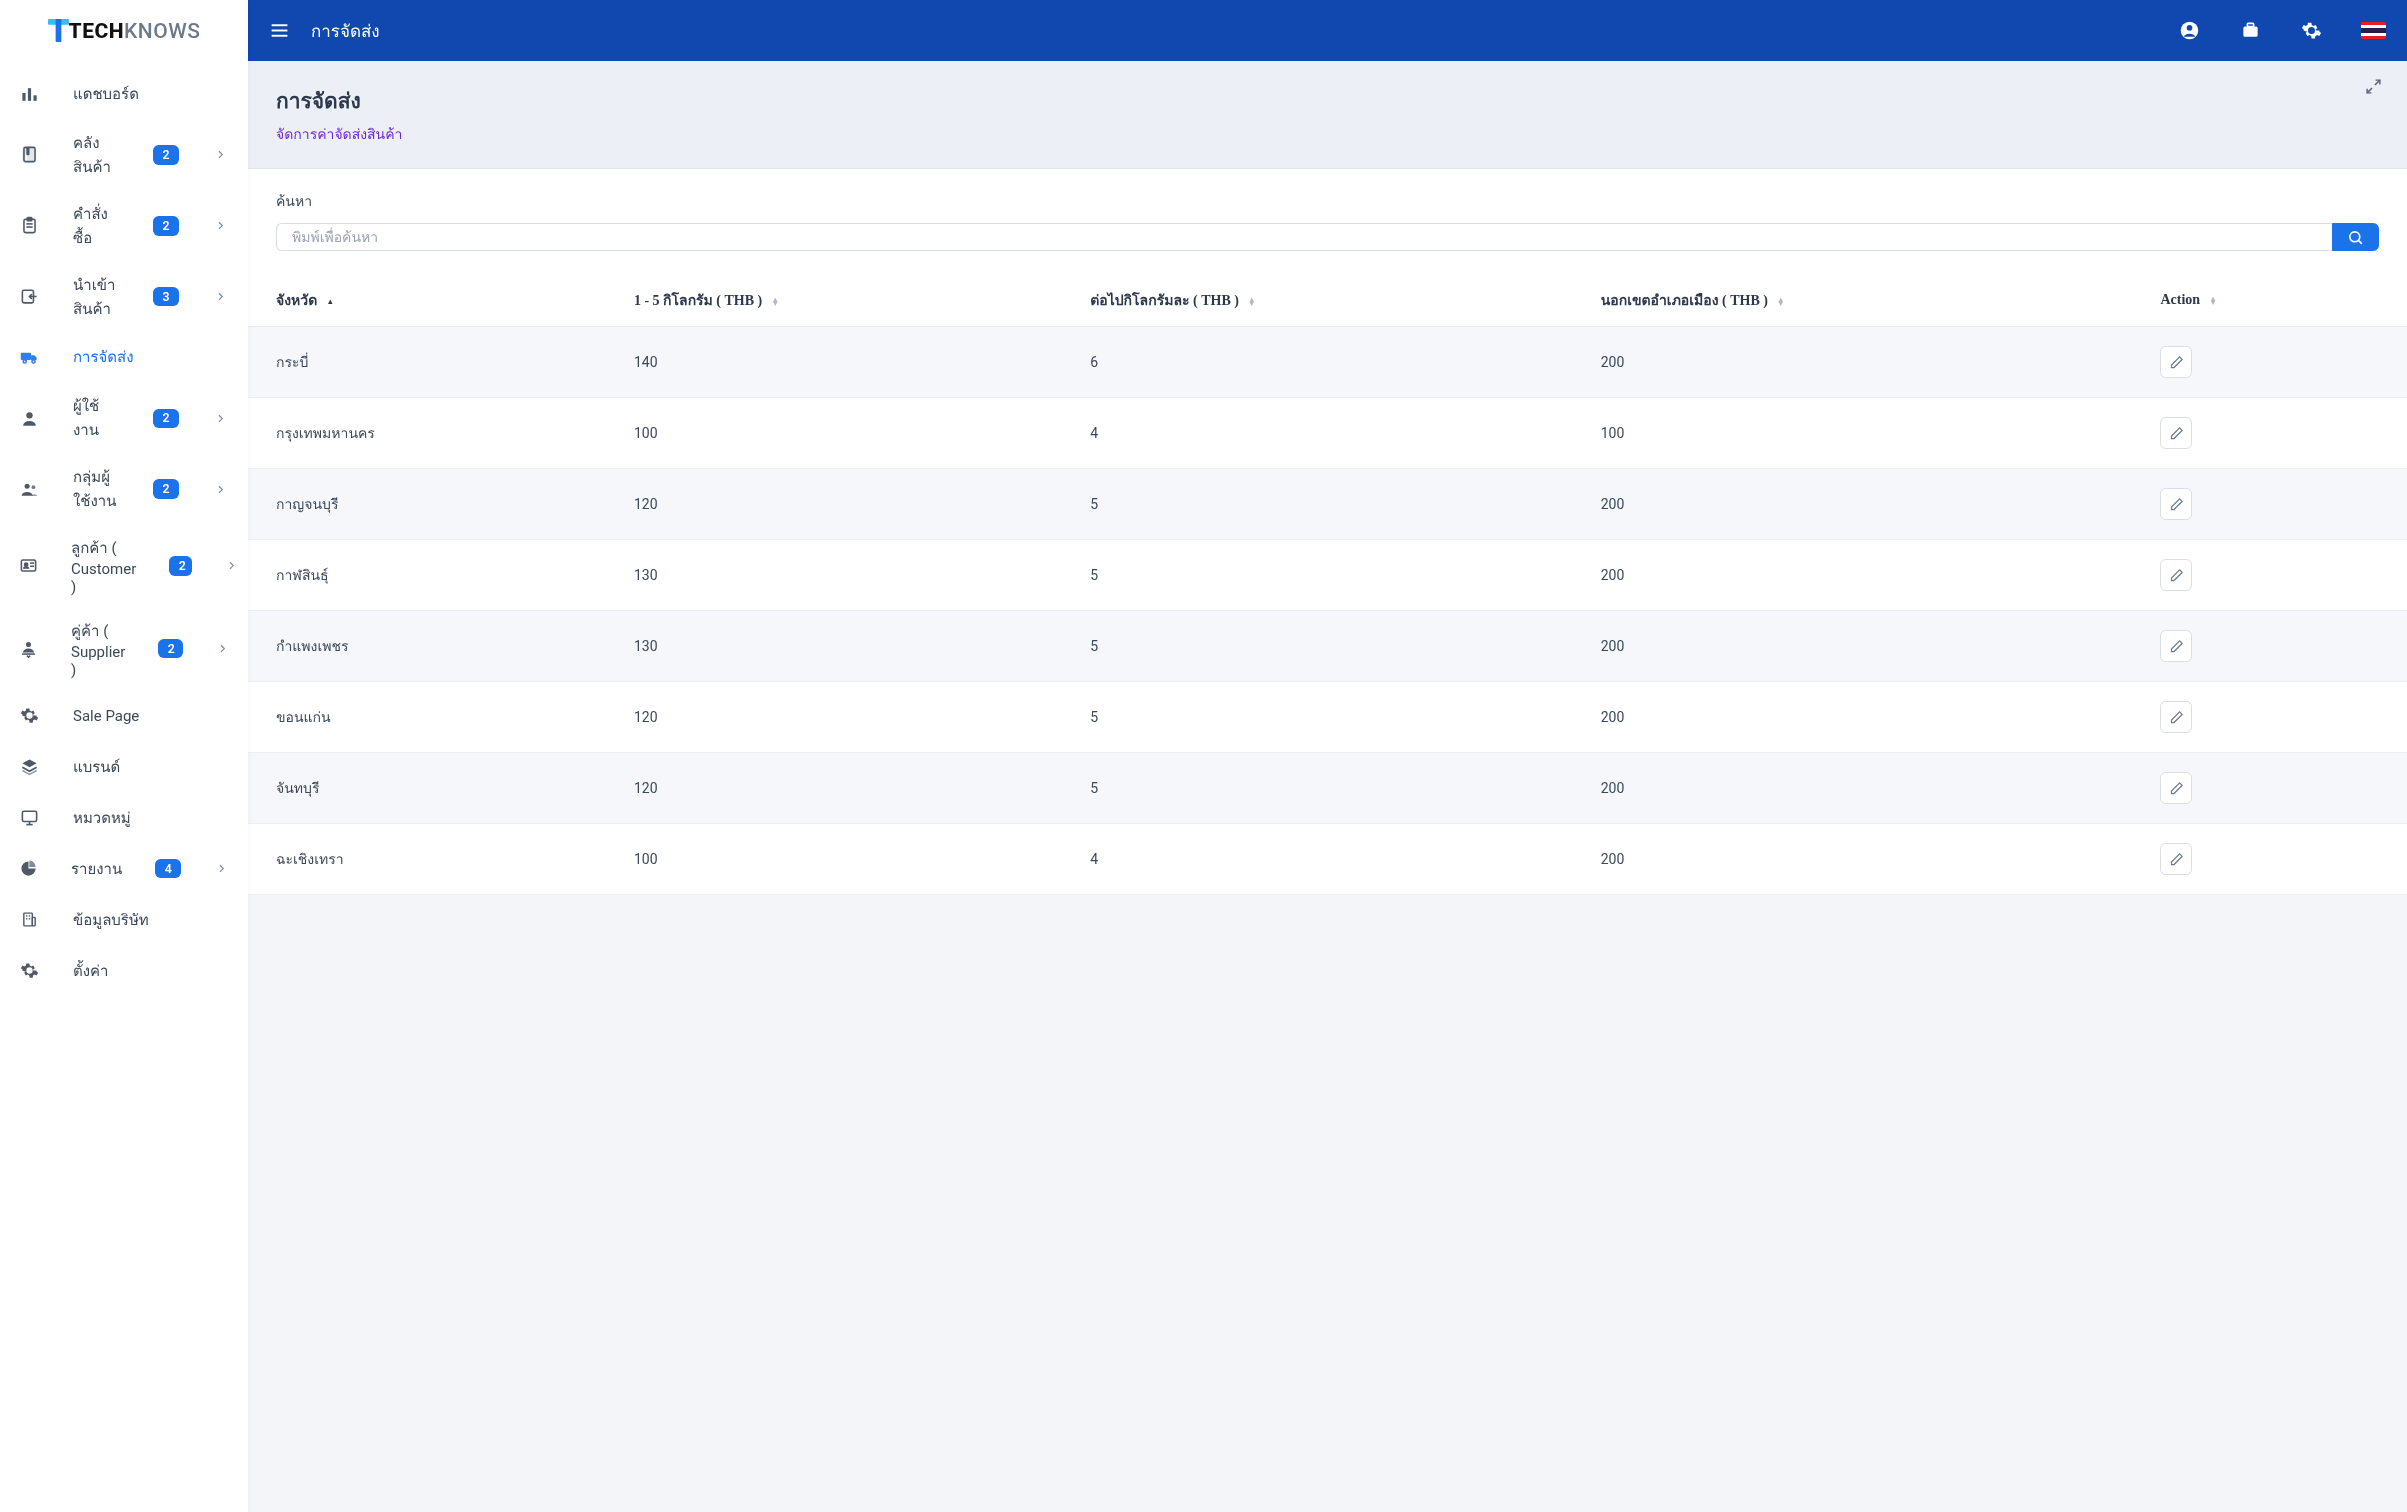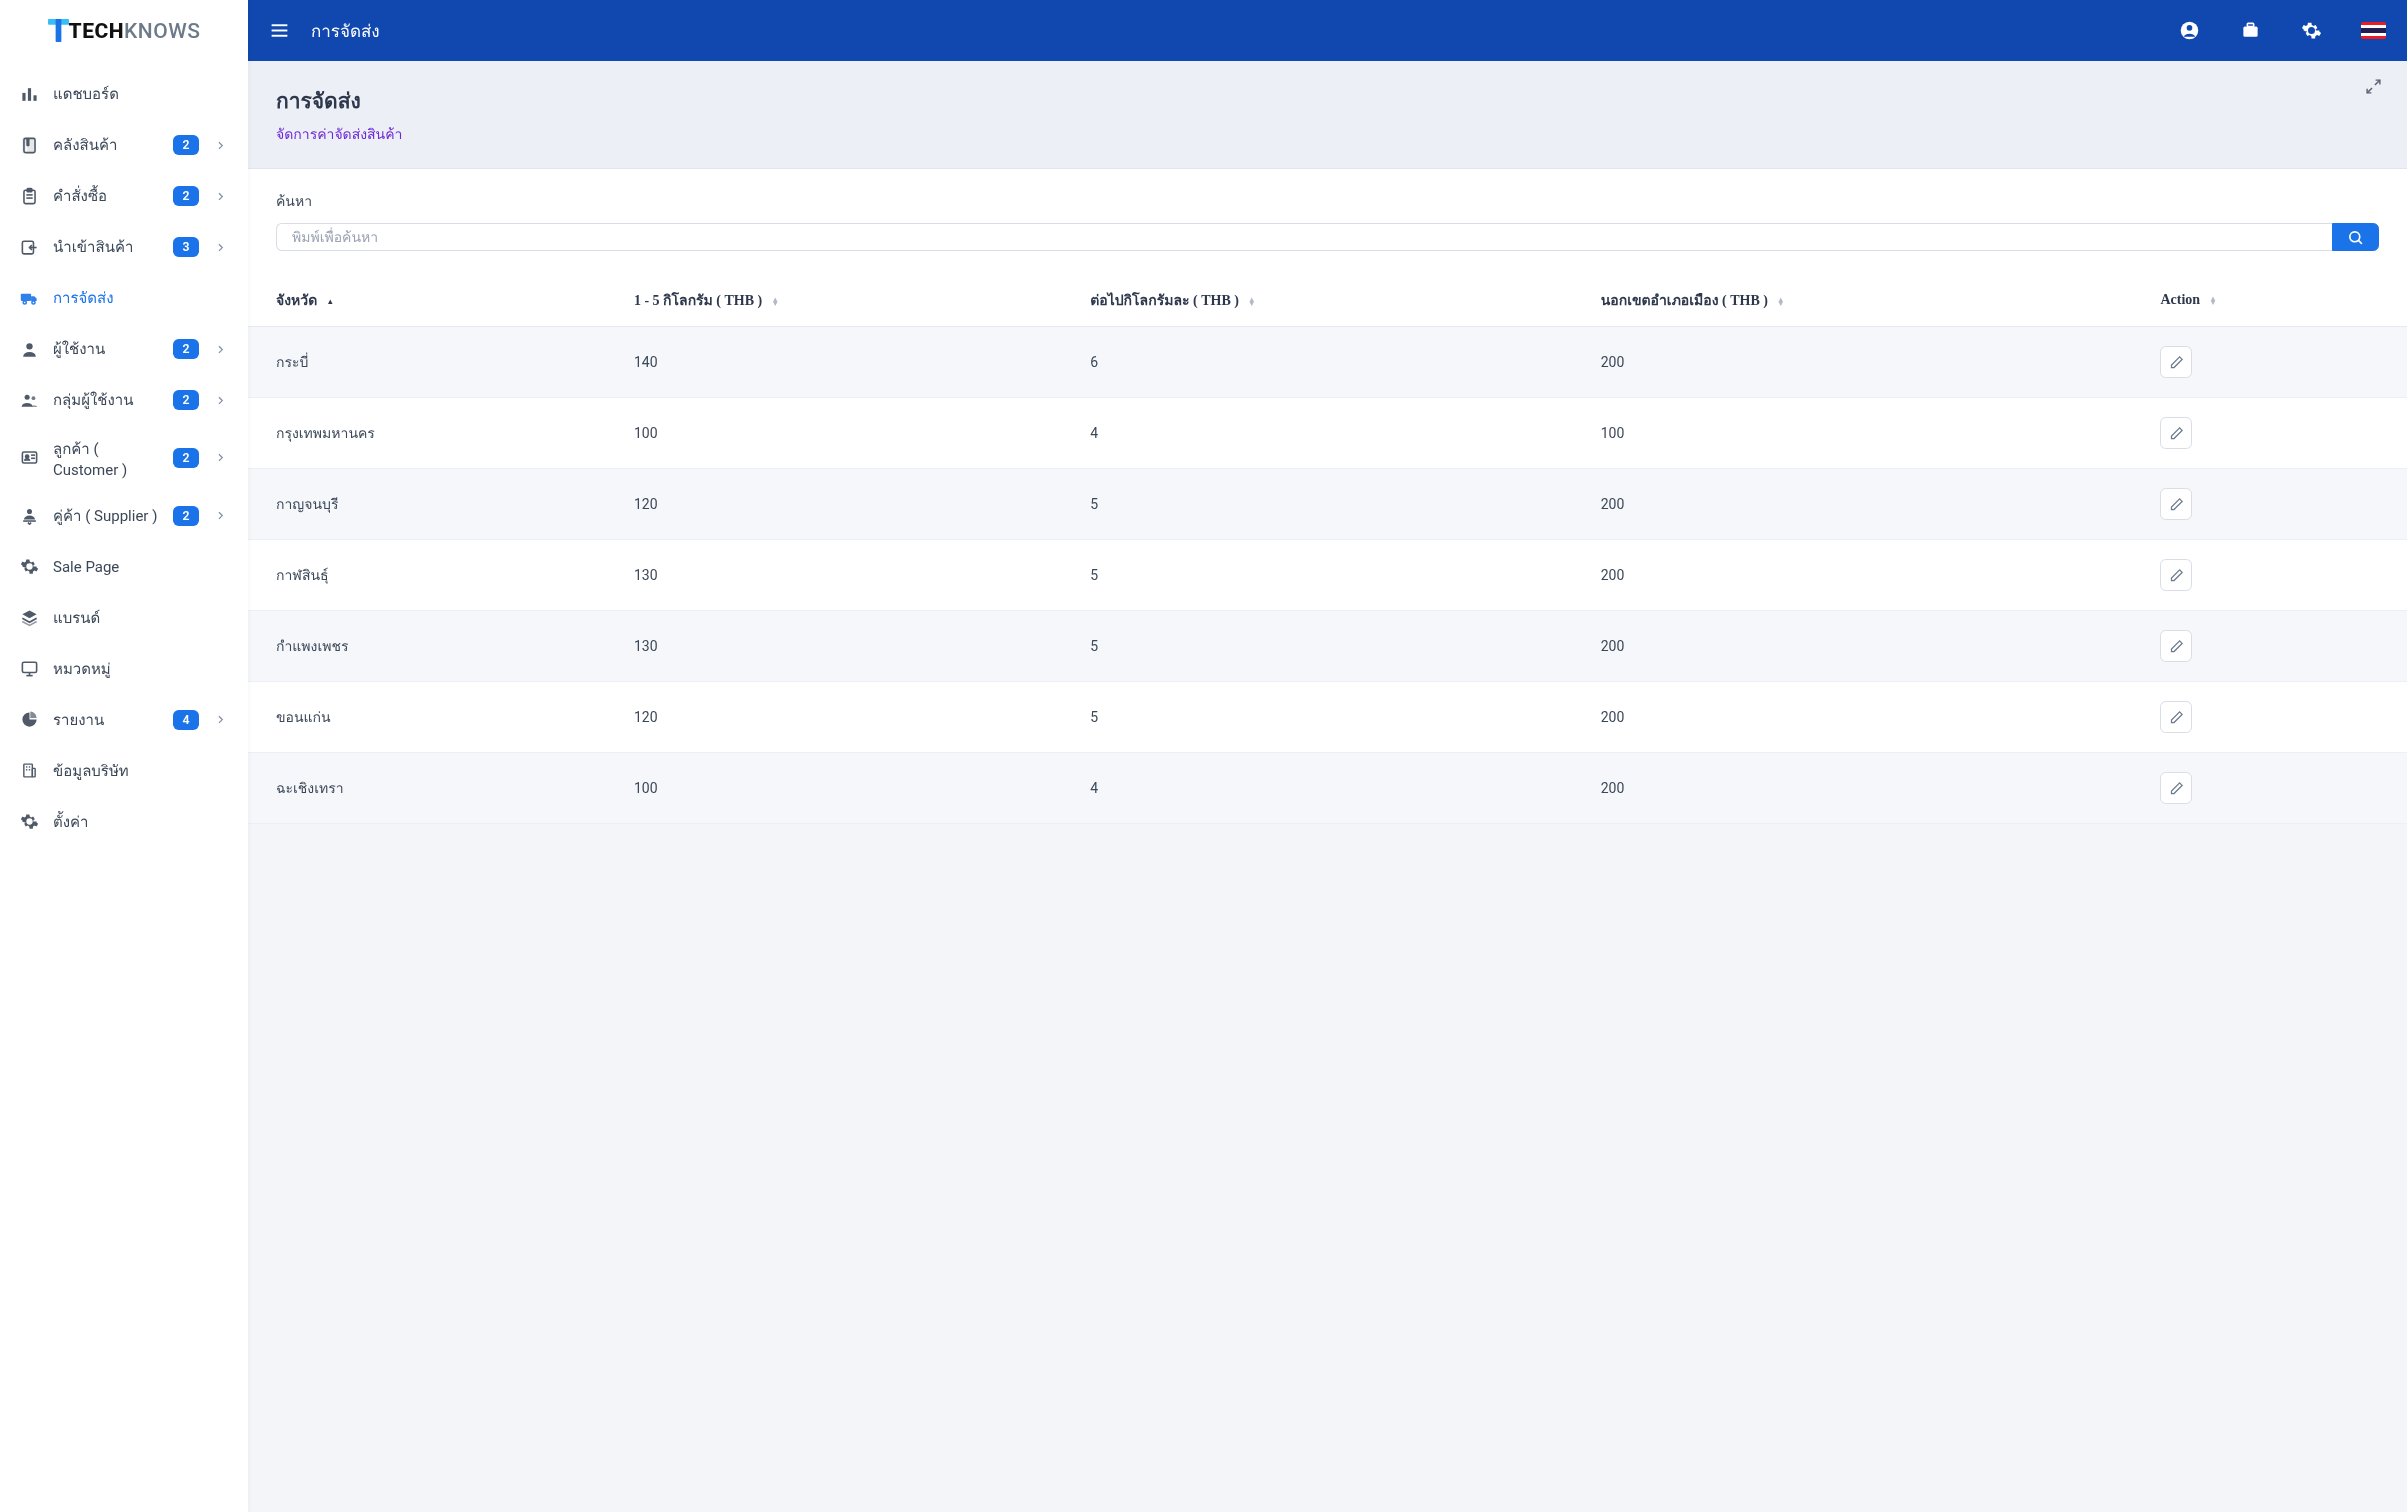--- a/index.html
+++ b/index.html
@@ -47,21 +47,21 @@
   .logo-text span.light { font-weight: 500; color:#6c7a89; }
   .nav {
     flex: 1;
     overflow-y: auto;
     padding: 7.6px 0;
   }
   .nav-item {
     display: flex;
     align-items: center;
     padding: 11.4px 19px;
-    gap: 13px;
+    gap: 33px;
     color: #3c4858;
     cursor: pointer;
     position: relative;
     min-height: 51px;
   }
   .nav-item.active { color: #1a73e8; }
   .nav-item .icon {
     width: 21px;
     height: 21px;
     display: inline-flex;
@@ -637,20 +637,33 @@
                 <td>200</td>
                 <td><button class="edit-btn">
                     <span>
                       <svg width="15" height="15" viewBox="0 0 24 24" fill="none" stroke="currentColor" stroke-width="2">
                         <path d="M17 3l4 4L8 20H4v-4z"></path>
                       </svg>
                     </span>
                   </button></td>
               </tr>
               <tr>
+                <td>จันทบุรี</td>
+                <td>120</td>
+                <td>5</td>
+                <td>200</td>
+                <td><button class="edit-btn">
+                    <span>
+                      <svg width="15" height="15" viewBox="0 0 24 24" fill="none" stroke="currentColor" stroke-width="2">
+                        <path d="M17 3l4 4L8 20H4v-4z"></path>
+                      </svg>
+                    </span>
+                  </button></td>
+              </tr>
+              <tr>
                 <td>ฉะเชิงเทรา</td>
                 <td>100</td>
                 <td>4</td>
                 <td>200</td>
                 <td><button class="edit-btn">
                     <span>
                       <svg width="15" height="15" viewBox="0 0 24 24" fill="none" stroke="currentColor" stroke-width="2">
                         <path d="M17 3l4 4L8 20H4v-4z"></path>
                       </svg>
                     </span>

